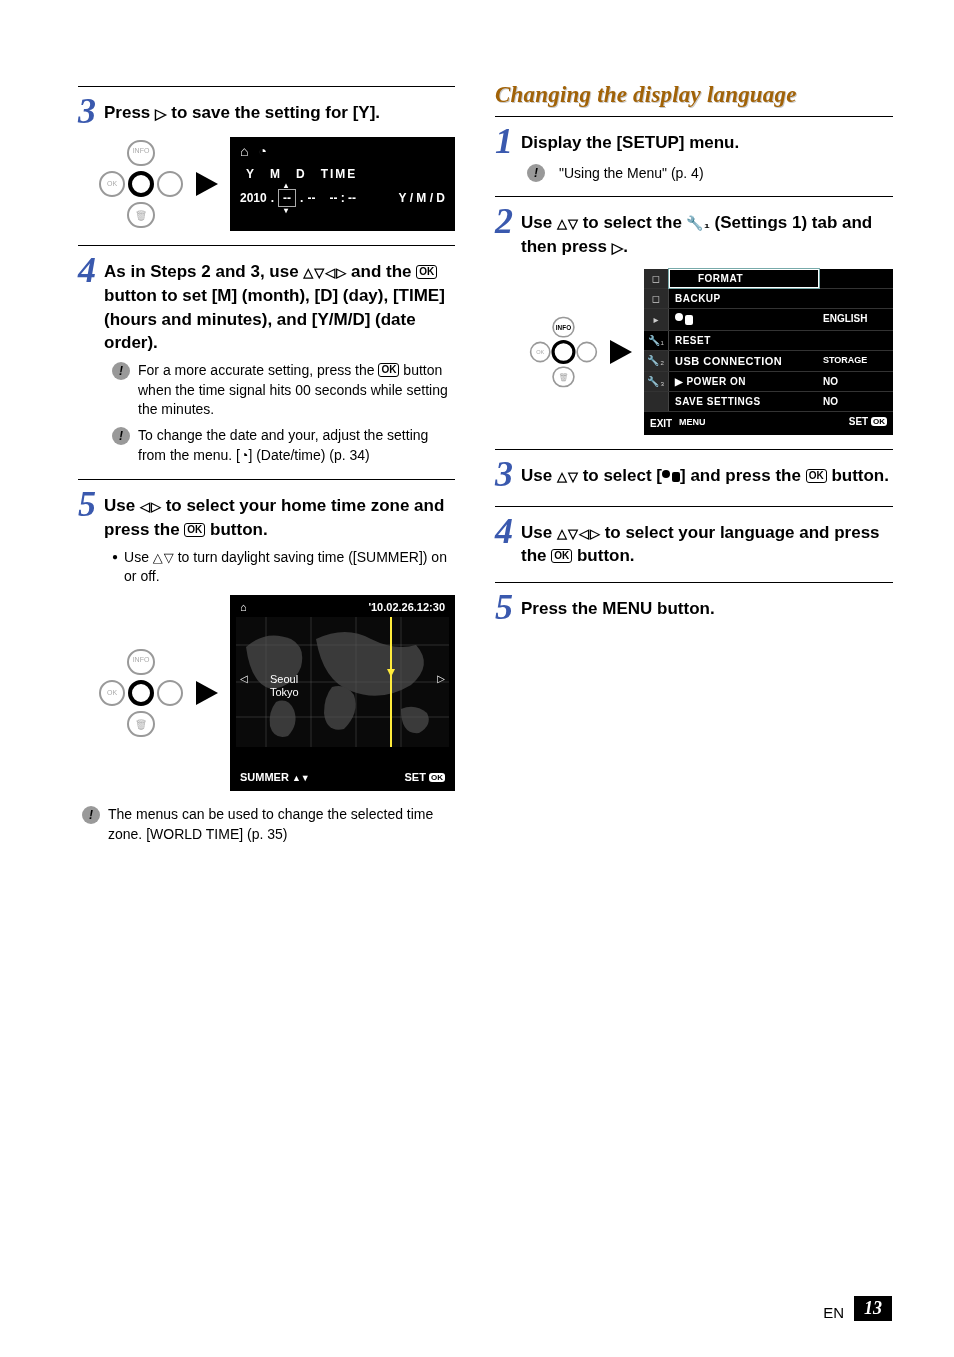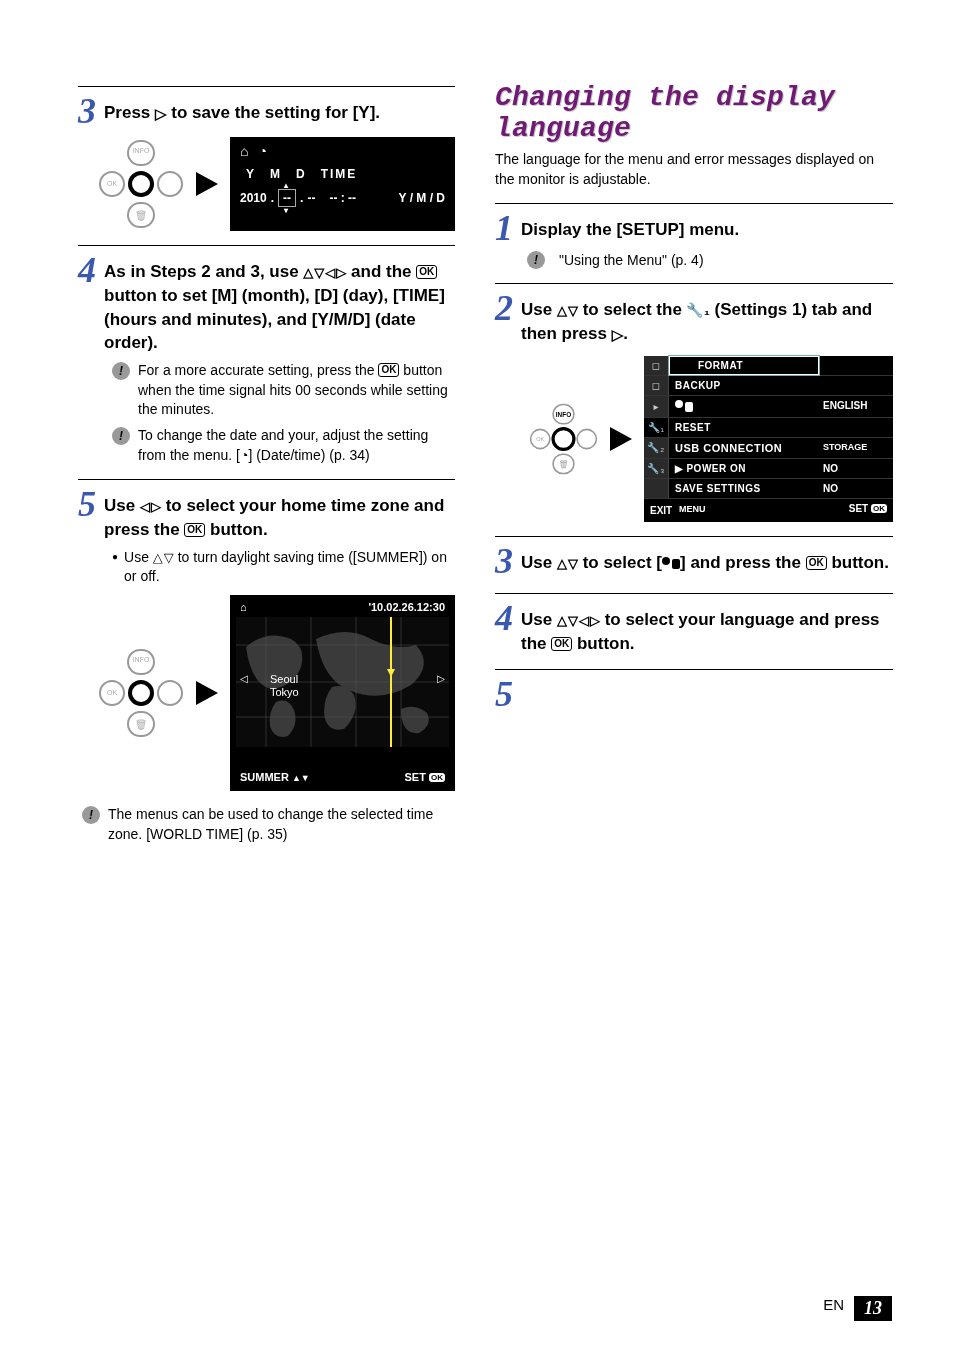--- a/index.html
+++ b/index.html
@@ -45,35 +45,35 @@
   .lcd-footer{padding:6px 10px 8px 10px;font-weight:bold;display:flex;align-items:center;gap:4px;}
 
   .lcd2{background:#000;color:#fff;width:225px;font-size:11px;}
   .lcd2-head{padding:6px 10px 2px 10px;display:flex;justify-content:space-between;font-weight:bold;}
   .worldmap{position:relative;height:130px;margin:2px 6px;}
   .worldmap svg{position:absolute;inset:0;width:100%;height:100%;}
   .city-label{position:absolute;left:34px;top:56px;font-size:11px;color:#fff;line-height:1.2;}
   .lr-tri{position:absolute;top:56px;font-size:10px;color:#fff;}
   .lcd2-foot{padding:4px 10px 8px 10px;display:flex;justify-content:space-between;font-weight:bold;align-items:flex-end;margin-top:20px;}
 
-  .heading-lang{font-family:Liberation Mono, monospace;font-style:italic;font-weight:900;font-size:28px;color:#701a75;text-shadow:1px 1px 0 #c9c9c9;letter-spacing:0.2px;margin:4px 0 6px 0;}
+  .heading-lang{font-family:Liberation Serif, serif;font-style:italic;font-weight:900;font-size:23px;color:#a16207;text-shadow:1px 1px 0 #c9c9c9;letter-spacing:0.2px;margin:4px 0 6px 0;}
   .intro{font-size:14px;line-height:1.4;margin:6px 0 14px 0;}
   .sub-indent{margin-left:32px;font-size:14px;display:flex;align-items:center;gap:6px;margin-top:4px;}
 
   .setup-figure{display:flex;align-items:center;gap:12px;margin:10px 0 6px 34px;}
   .setup-lcd{background:#000;color:#fff;font-size:10px;width:260px;}
   .setup-row{display:flex;align-items:stretch;border-bottom:1px solid #333;}
   .tab-col{width:24px;background:#2a2a2a;display:flex;align-items:center;justify-content:center;border-right:1px solid #444;font-size:10px;color:#ccc;}
   .tab-col.hl{background:#000;}
   .menu-label{flex:1;padding:4px 6px;font-weight:bold;letter-spacing:0.5px;}
   .menu-val{width:66px;padding:4px 4px;font-weight:bold;text-align:left;}
   .menu-row-hl{outline:1.5px solid #7aa;box-shadow:inset 0 0 0 1px #fff;padding-left:29px;}
   .setup-foot{display:flex;justify-content:space-between;padding:4px 6px 6px 6px;font-weight:bold;}
 
-  .footer{position:absolute;bottom:36px;right:62px;display:flex;align-items:flex-start;gap:10px;font-size:15px;}
+  .footer{position:absolute;bottom:36px;right:62px;display:flex;align-items:flex-end;gap:10px;font-size:15px;}
   .pagenum{background:#000;color:#fff;font-style:italic;font-weight:bold;padding:2px 10px;font-family:Georgia,serif;font-size:18px;}
   .wrench{font-size:14px;font-weight:bold;}
   .small-ok{display:inline-block;background:#fff;color:#000;border-radius:3px;font-size:8px;font-weight:bold;padding:0 2px;vertical-align:1px;}
   .lang-icon{display:inline-block;width:18px;height:12px;position:relative;vertical-align:-1px;}
   .lang-icon::before{content:"";position:absolute;left:0;top:0;width:8px;height:8px;border-radius:50%;background:#000;}
   .lang-icon::after{content:"";position:absolute;right:0;top:2px;width:8px;height:10px;border-radius:2px;background:#000;}
   .lang-icon-w{display:inline-block;width:18px;height:12px;position:relative;vertical-align:-1px;}
   .lang-icon-w::before{content:"";position:absolute;left:0;top:0;width:8px;height:8px;border-radius:50%;background:#fff;}
   .lang-icon-w::after{content:"";position:absolute;right:0;top:2px;width:8px;height:10px;border-radius:2px;background:#fff;}
 </style>
@@ -245,21 +245,20 @@
       </div>
 
       <div class="note-row" style="margin-left:4px;">
         <span class="note-icon">!</span>
         <span class="note-text">The menus can be used to change the selected time zone. [WORLD TIME] (p. 35)</span>
       </div>
     </div>
 
     <div class="col">
       <div class="heading-lang">Changing the display language</div>
-      <div class="intro">The language for the menu and error messages displayed on the monitor is adjustable.</div>
 
       <hr class="hr">
       <div class="step-row">
         <span class="bignum">1</span>
         <span class="step-text">Display the [SETUP] menu.</span>
       </div>
       <div class="sub-indent">
         <span class="note-icon">!</span>
         <span>"Using the Menu" (p. 4)</span>
       </div>
@@ -354,20 +353,23 @@
               <span class="triD"></span>
               <span class="triL"></span>
               <span class="triR"></span>
             </span><span> to select your language and press the </span><span class="ok-btn">OK</span><span> button.</span>
         </span>
       </div>
 
       <hr class="thinhr">
       <div class="step-row">
         <span class="bignum">5</span>
+        <span class="step-text">
+          <span>Press the </span><span style="font-weight:bold;">MENU</span><span> button.</span>
+        </span>
       </div>
     </div>
   </div>
 
   <div class="footer">
     <span>EN</span>
     <span class="pagenum">13</span>
   </div>
 </div>
 

